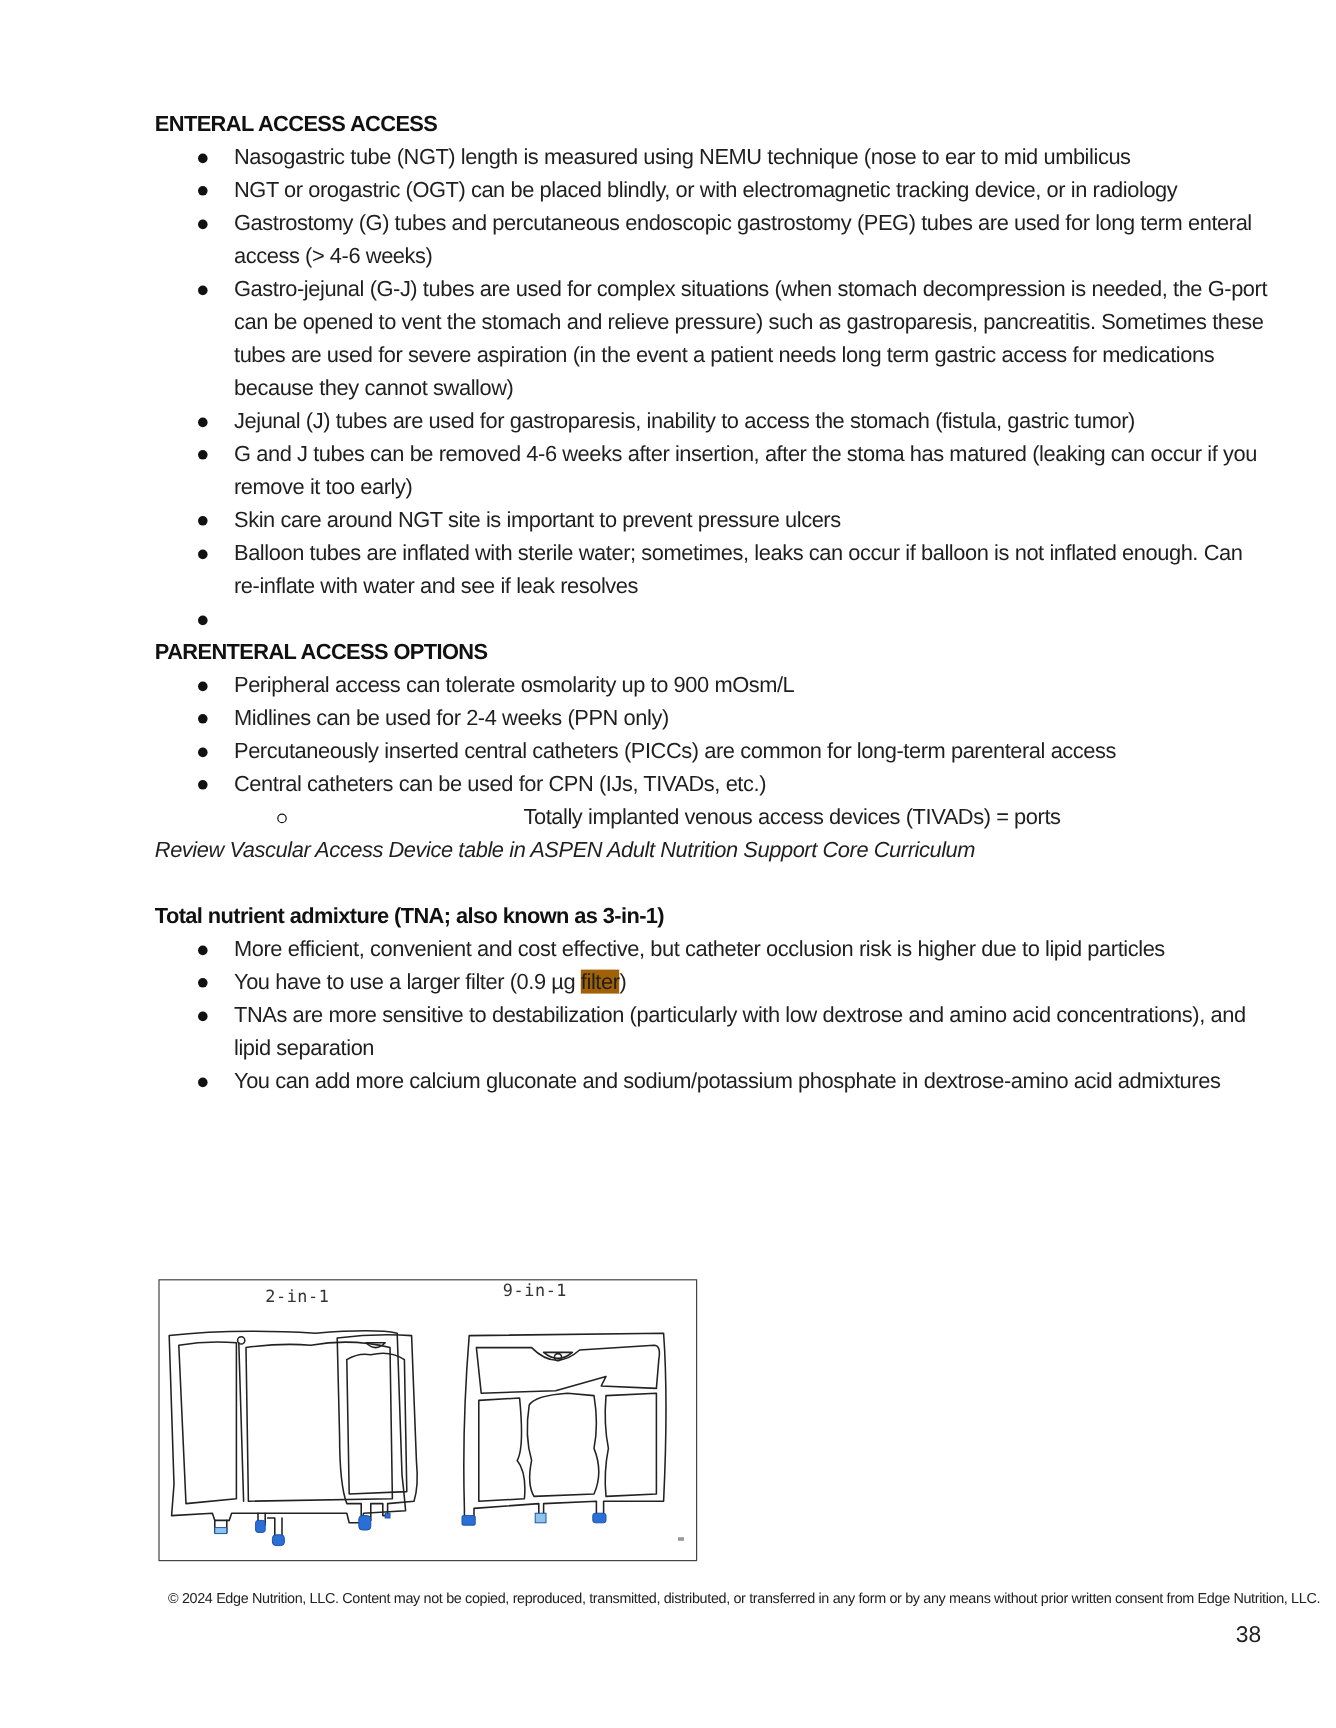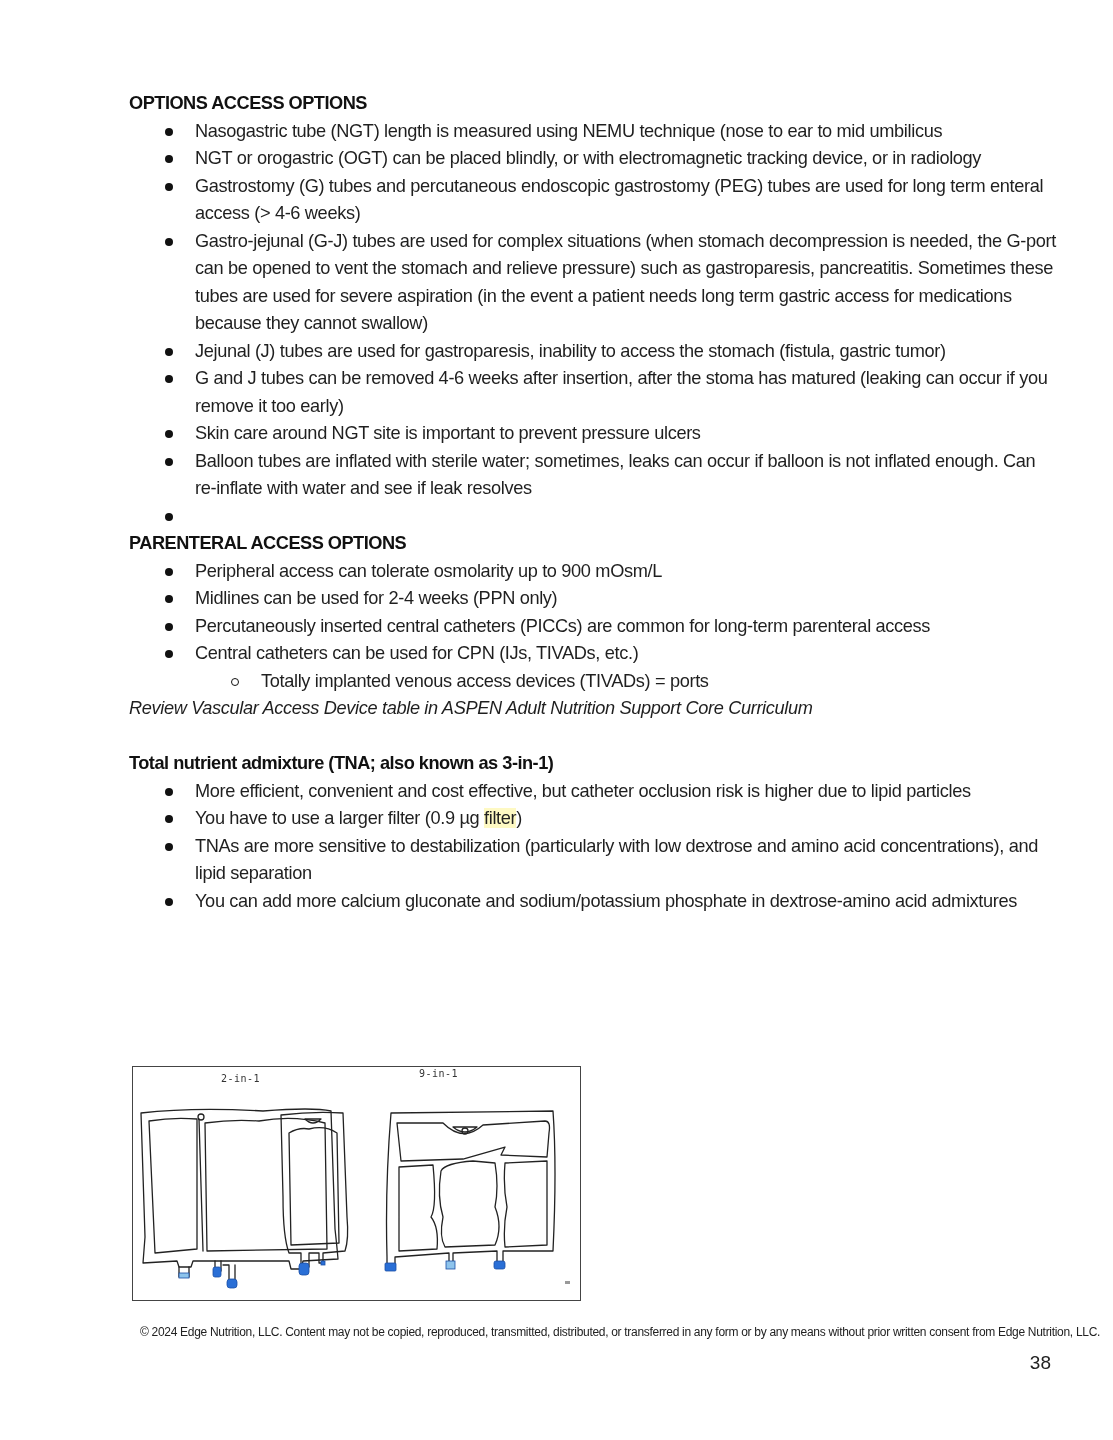--- a/index.html
+++ b/index.html
@@ -41,55 +41,56 @@
     left: 36px;
     top: 10px;
     width: 8px; height: 8px;
     border-radius: 50%;
     background: #111;
   }
   ul.sub { list-style: none; }
   ul.sub > li {
     position: relative;
     padding-left: 132px;
+    text-align: center;
   }
   ul.sub > li > .bullet {
     position: absolute;
     left: 102px;
     top: 10px;
     width: 8px; height: 8px;
     border-radius: 50%;
     border: 1.3px solid #111;
     background: #fff;
   }
   .italic-note { font-style: italic; }
   .gap { height: 27.5px; }
 
   .warn-icon {
     display: inline-block;
     vertical-align: -3px;
     width: 22px; height: 20px;
     margin-right: 6px;
   }
-  .highlight { background: #fef9c3; margin-top: 48px; }
+  .highlight { background: #a16207; margin-top: 48px; }
 
   .figure {
     position: absolute;
     left: 132px;
     top: 1066px;
     width: 449px;
     height: 235px;
     border: 1.6px solid #444;
     background: #fff;
   }
   .figure svg { position: absolute; left: 0; top: 0; }
   .fig-label {
     position: absolute;
     font-family: "DejaVu Sans Mono", monospace;
-    font-size: 10px;
+    font-size: 14px;
     color: #333;
     letter-spacing: 0.5px;
   }
 
   .footer {
     position: absolute;
     left: 140px;
     top: 1325px;
     font-size: 12px;
     letter-spacing: -0.3px;
@@ -103,21 +104,21 @@
     font-size: 19px;
     color: #222;
   }
 </style>
 </head>
 <body>
 
 <div class="page">
   <div class="content">
 
-    <div class="section-heading">OPTIONS ACCESS OPTIONS</div>
+    <div class="section-heading">ENTERAL ACCESS ACCESS</div>
     <ul class="bullets">
       <li><span class="bullet"></span><span>Nasogastric tube (NGT) length is measured using NEMU technique (nose to ear to mid umbilicus</span></li>
       <li><span class="bullet"></span><span>NGT or orogastric (OGT) can be placed blindly, or with electromagnetic tracking device, or in radiology</span></li>
       <li><span class="bullet"></span><span>Gastrostomy (G) tubes and percutaneous endoscopic gastrostomy (PEG) tubes are used for long term enteral access (&gt; 4-6 weeks)</span></li>
       <li><span class="bullet"></span><span>Gastro-jejunal (G-J) tubes are used for complex situations (when stomach decompression is needed, the G-port can be opened to vent the stomach and relieve pressure) such as gastroparesis, pancreatitis. Sometimes these tubes are used for severe aspiration (in the event a patient needs long term gastric access for medications because they cannot swallow)</span></li>
       <li><span class="bullet"></span><span>Jejunal (J) tubes are used for gastroparesis, inability to access the stomach (fistula, gastric tumor)</span></li>
       <li><span class="bullet"></span><span>G and J tubes can be removed 4-6 weeks after insertion, after the stoma has matured (leaking can occur if you remove it too early)</span></li>
       <li><span class="bullet"></span><span>Skin care around NGT site is important to prevent pressure ulcers</span></li>
       <li><span class="bullet"></span><span>Balloon tubes are inflated with sterile water; sometimes, leaks can occur if balloon is not inflated enough. Can re-inflate with water and see if leak resolves</span></li>
       <li><span class="bullet"></span></li>

